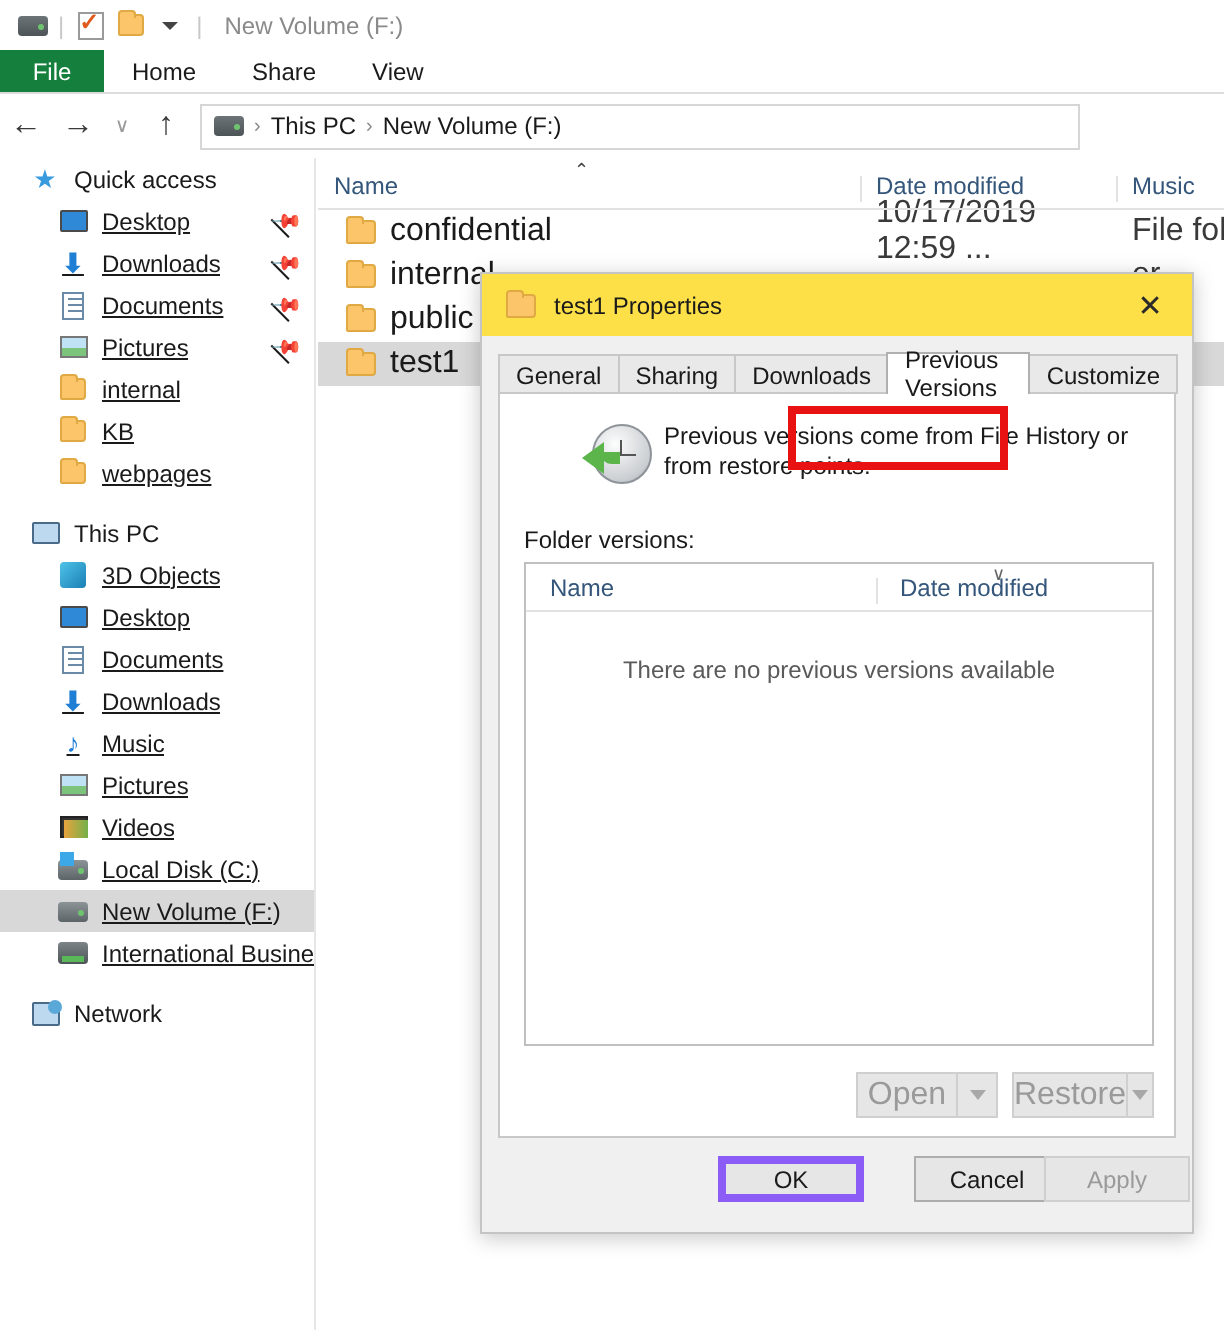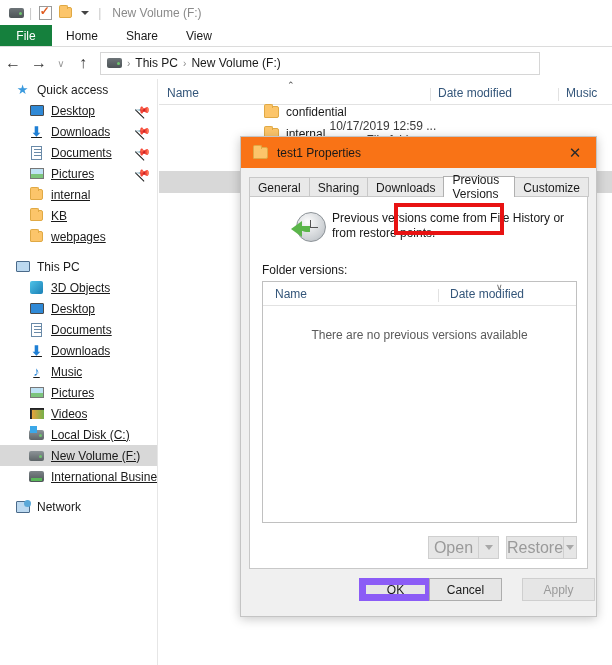--- a/index.html
+++ b/index.html
@@ -90,34 +90,34 @@
   
   .filelist { position:absolute; left:159px; top:79px; width:453px; height:586px; background:#fff; overflow:hidden; }
   .col-head { position:relative; height:26px; border-bottom:1px solid #e2e2e2; display:flex; align-items:flex-end; }
   .col { font-size:12px; color:#34567a; padding:0 0 4px 8px; position:relative; }
   .col:not(:first-child)::before { content:""; position:absolute; left:0; top:2px; bottom:3px; width:1px; background:#e2e2e2; }
   .col-name { width:271px; }
   .col-date { width:128px; }
   .col-type { width:54px; }
   .sortcaret { position:absolute; left:128px; top:1px; color:#444; font-size:9px; }
 
-  .frow { height:22px; display:flex; align-items:center; font-size:12px; color:#1a1a1a;flex-direction:column; }
+  .frow { height:22px; display:flex; align-items:center; font-size:16px; color:#1a1a1a; }
   .frow.sel { background:#d8d8d8; }
   .fcell-name { width:271px; display:flex; align-items:center; padding-left:14px; }
   .fcell-name .folder-glyph { margin-right:7px; }
   .fcell-date { width:128px; color:#3a3a3a; padding-left:8px; }
   .fcell-type { width:54px; color:#3a3a3a; padding-left:8px; white-space:nowrap; }
 
   
   .dialog {
     position:absolute; left:240px; top:136px; width:357px; height:481px;
     background:#f0f0f0; border:1px solid #c4c4c4;
     box-shadow: 0 2px 10px rgba(0,0,0,0.22);
   }
-  .dlg-title { height:31px; background:#f97316; display:flex; align-items:center; padding-left:12px; }
+  .dlg-title { height:31px; background:#fde047; display:flex; align-items:center; padding-left:12px; }
   .dlg-title .folder-glyph { margin-right:9px; }
   .dlg-title-text { font-size:12px; color:#1a1a1a; }
   .dlg-close { margin-left:auto; width:42px; height:31px; display:flex; align-items:center; justify-content:center; font-size:15px; color:#2a2a2a; }
 
   .dlg-body { position:absolute; left:0; top:31px; width:355px; height:448px; background:#f0f0f0; }
 
   .tabstrip { position:absolute; left:8px; top:8px; width:339px; height:21px; display:flex; align-items:flex-end; }
   .tab { height:20px; padding:0 8px; font-size:12px; color:#1a1a1a; display:flex; align-items:center;
          background:#e9e9e9; border:1px solid #c8c8c8; border-bottom:none; margin-right:-1px; }
   .tab.active { background:#ffffff; height:21px; border-color:#b0b0b0; position:relative; z-index:3; }
@@ -159,24 +159,24 @@
   }
   .splitbtn .lbl { flex:1; text-align:center; }
   .splitbtn .drop { width:20px; height:21px; border-left:1px solid #cfcfcf; display:flex; align-items:center; justify-content:center; }
   .drop-tri { width:0;height:0;border-left:4px solid transparent;border-right:4px solid transparent;border-top:5px solid #a8a8a8; }
   .btn-open { left:178px; top:339px; width:71px; }
   .btn-restore { left:256px; top:339px; width:71px; }
 
   .dlg-footer { position:absolute; left:0; top:401px; width:355px; height:47px; }
   .fbtn { position:absolute; top:9px; height:23px; width:73px; background:#e6e6e6; border:1px solid #adadad;
           font-size:12px; display:flex; align-items:center; justify-content:center; color:#1a1a1a; }
-  .fbtn.primary { background:#e6e6e6; border:7px solid #8b5cf6; }
+  .fbtn.primary { background:#e6e6e6; border:4px solid #8b5cf6; }
   .fbtn.disabled { color:#9a9a9a; border-color:#cfcfcf; }
   .btn-ok { left:118px; }
-  .btn-cancel { left:188px; }
+  .btn-cancel { left:216px; }
   .btn-apply { left:281px; }
 
   
   .redbox { position:absolute; left:153px; top:35px; width:110px; height:32px; border:4px solid #e81212; z-index:9; pointer-events:none; }
 </style>
 </head>
 <body>
 
 <div id="app">
 

